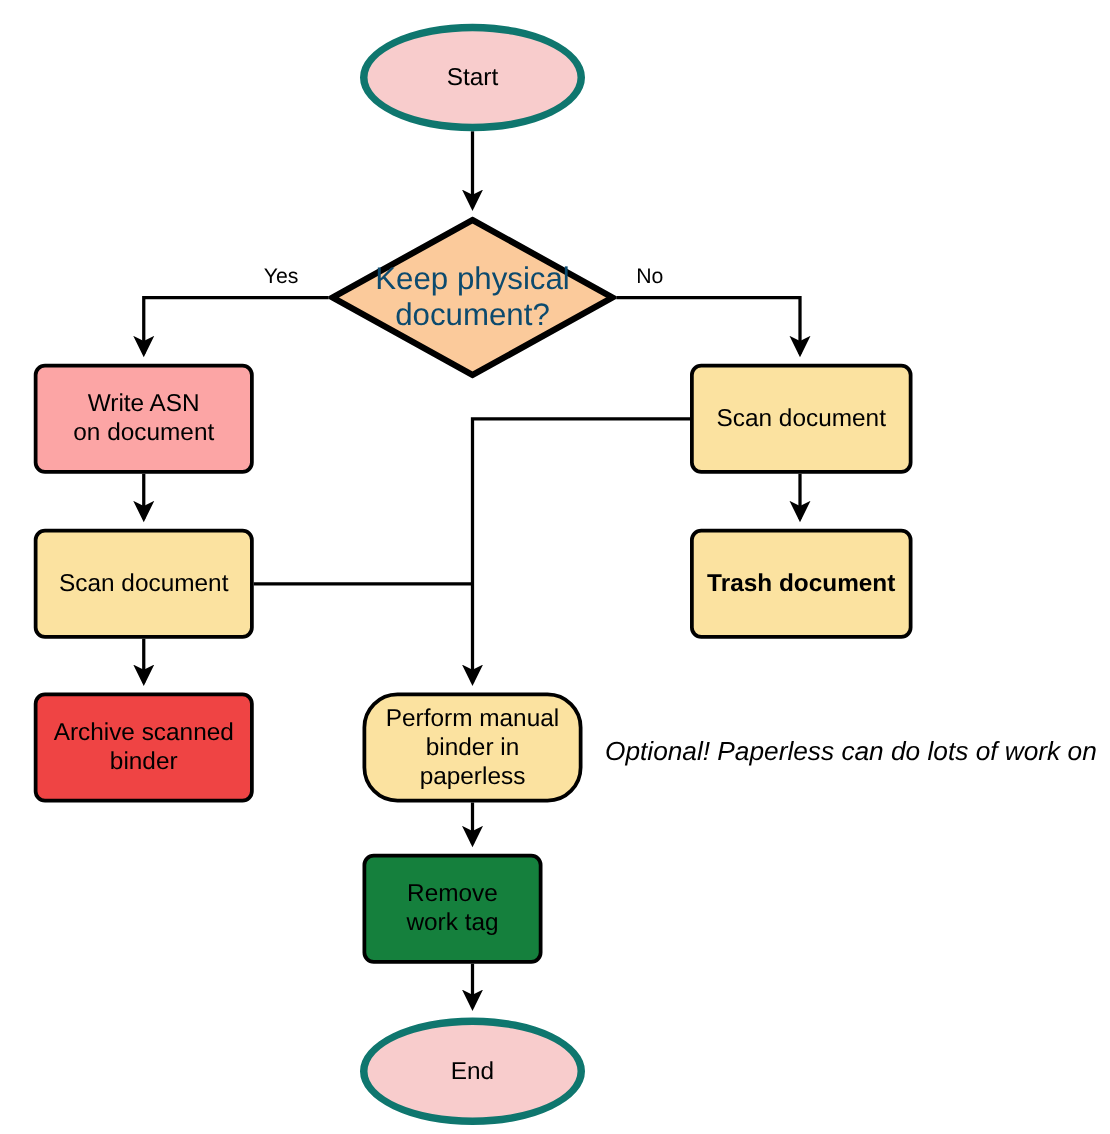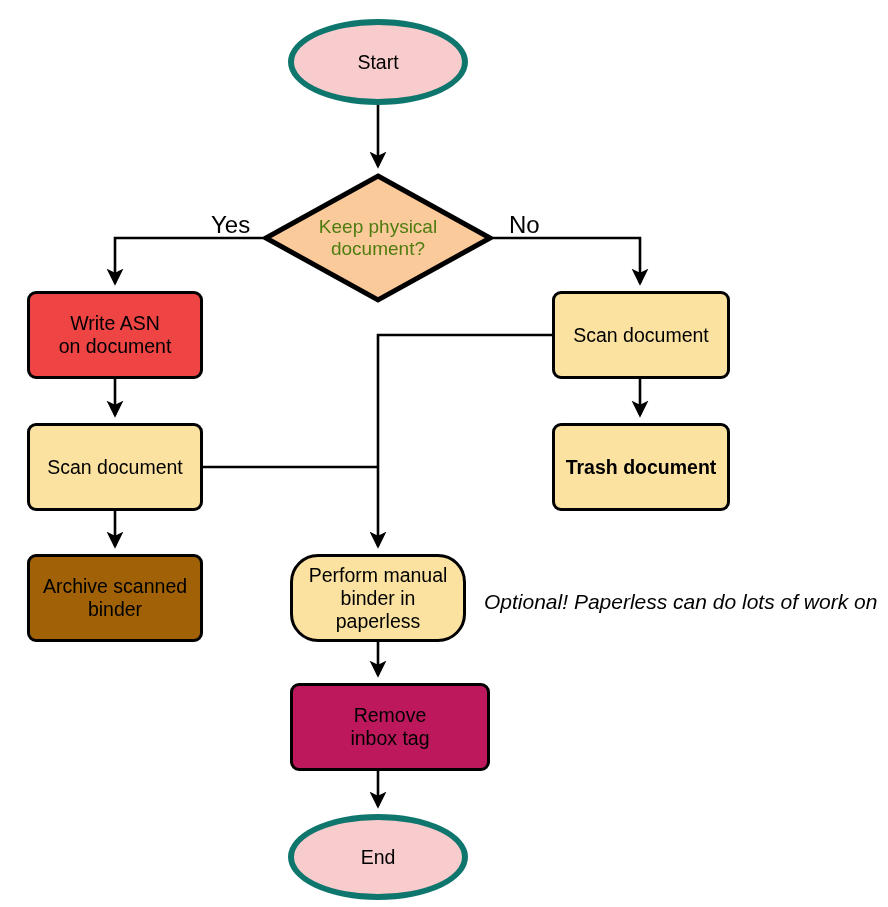--- a/index.html
+++ b/index.html
@@ -58,28 +58,28 @@
     position: absolute;
     left: 0;
     top: 0;
     width: 100%;
     height: 100%;
   }
   .decision-label {
     position: relative;
     z-index: 2;
     text-align: center;
-    font-size: 19px;
-    color: #4d7c0f;
+    font-size: 25px;
+    color: #0c4a6e;
     line-height: 1.18;
     pointer-events: none;
   }
   .edge-label {
     position: absolute;
-    font-size: 24px;
+    font-size: 17px;
     color: #000000;
     white-space: nowrap;
   }
   .annotation {
     position: absolute;
     font-size: 21px;
     font-style: italic;
     color: #000000;
     line-height: 1.35;
   }
@@ -131,32 +131,32 @@
     </svg>
     <div class="decision-label">
       <span class="ml">Keep physical</span>
       <span class="ml">document?</span>
     </div>
   </div>
 
   <div class="edge-label" style="left:211px; top:211px;">Yes</div>
   <div class="edge-label" style="left:509px; top:211px;">No</div>
 
-  <div class="node process" style="left:27px; top:291px; width:176px; height:88px; background:#ef4444;">
+  <div class="node process" style="left:27px; top:291px; width:176px; height:88px; background:#fca5a5;">
     <div>
       <span class="ml">Write ASN</span>
       <span class="ml">on document</span>
     </div>
   </div>
 
   <div class="node process" style="left:27px; top:423px; width:176px; height:88px; background:#FBE2A0;">
     <span>Scan document</span>
   </div>
 
-  <div class="node process" style="left:27px; top:554px; width:176px; height:88px; background:#a16207;">
+  <div class="node process" style="left:27px; top:554px; width:176px; height:88px; background:#ef4444;">
     <div>
       <span class="ml">Archive scanned</span>
       <span class="ml">binder</span>
     </div>
   </div>
 
   <div class="node process" style="left:552px; top:291px; width:178px; height:88px; background:#FBE2A0;">
     <span>Scan document</span>
   </div>
 
@@ -165,24 +165,24 @@
   </div>
 
   <div class="node process" style="left:290px; top:554px; width:176px; height:88px; background:#FBE2A0;border-radius:28px;">
     <div>
       <span class="ml">Perform manual</span>
       <span class="ml">binder in</span>
       <span class="ml">paperless</span>
     </div>
   </div>
 
-  <div class="node process" style="left:290px; top:683px; width:200px; height:88px; background:#be185d;">
+  <div class="node process" style="left:290px; top:683px; width:144px; height:88px; background:#15803d;">
     <div>
       <span class="ml">Remove</span>
-      <span class="ml">inbox tag</span>
+      <span class="ml">work tag</span>
     </div>
   </div>
 
   <div class="node terminator" style="left:288px; top:814px; width:180px; height:86px; background:#F8CCCC;align-items:center;">
     <span>End</span>
   </div>
 
   <div class="annotation" style="left:484px; top:588px; width:400px;">
     <span class="ml">Optional! Paperless can do lots of work on</span>
   </div>

